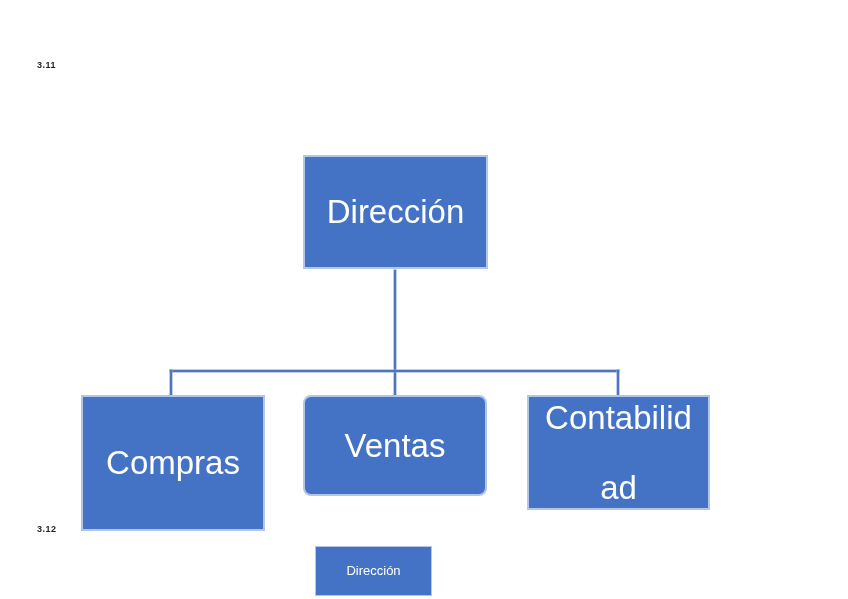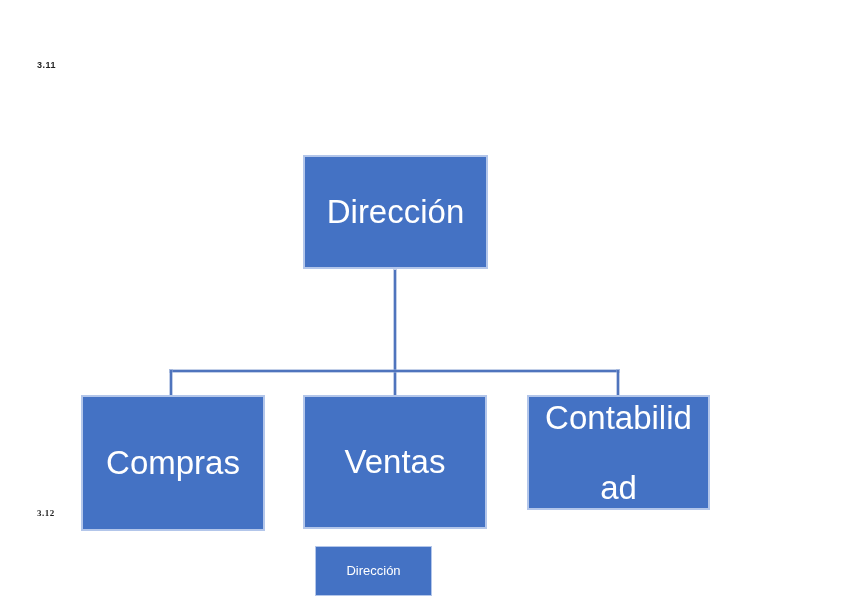--- a/index.html
+++ b/index.html
@@ -16,40 +16,40 @@
     overflow: hidden;
   }
   .fig-label {
     position: absolute;
     font-size: 9px;
     font-weight: 700;
     color: var(--label-text, #1f1f1f);
     letter-spacing: 0.5px;
   }
   .fig-label.l1 { left: 37px; top: 60px; }
-  .fig-label.l2 { left: 37px; top: 508px; font-family: Liberation Serif, serif; }
+  .fig-label.l2 { left: 37px; top: 524px; }
 
   .node {
     position: absolute;
     background: var(--node-fill, #4472c4);
     border: 2px solid var(--node-border, #b3c6ea);
     box-sizing: border-box;
     color: var(--node-text, #ffffff);
     display: flex;
     flex-direction: column;
     align-items: center;
     justify-content: center;
     text-align: center;
     font-size: 33px;
     line-height: 1.15;
     font-weight: 400;
   }
   .node.root        { left: 303px; top: 155px; width: 185px; height: 114px; }
   .node.compras     { left:  81px; top: 395px; width: 184px; height: 136px; }
-  .node.ventas      { left: 303px; top: 395px; width: 184px; height: 134px; }
+  .node.ventas      { left: 303px; top: 395px; width: 184px; height: 101px; border-radius: 8px; }
   .node.contabilidad{ left: 527px; top: 395px; width: 183px; height: 115px; gap: 32px; }
   .node.small {
     left: 315px; top: 546px; width: 117px; height: 50px;
     font-size: 13px;
     border-width: 1px;
   }
   .node .line { display: block; }
 
   .connector {
     position: absolute;

